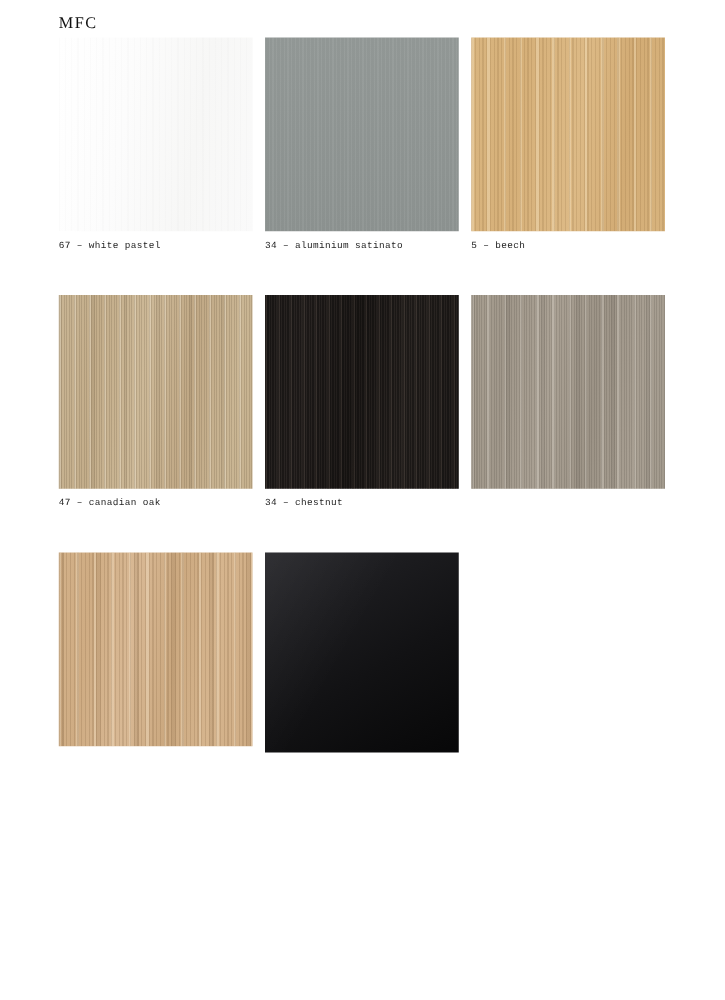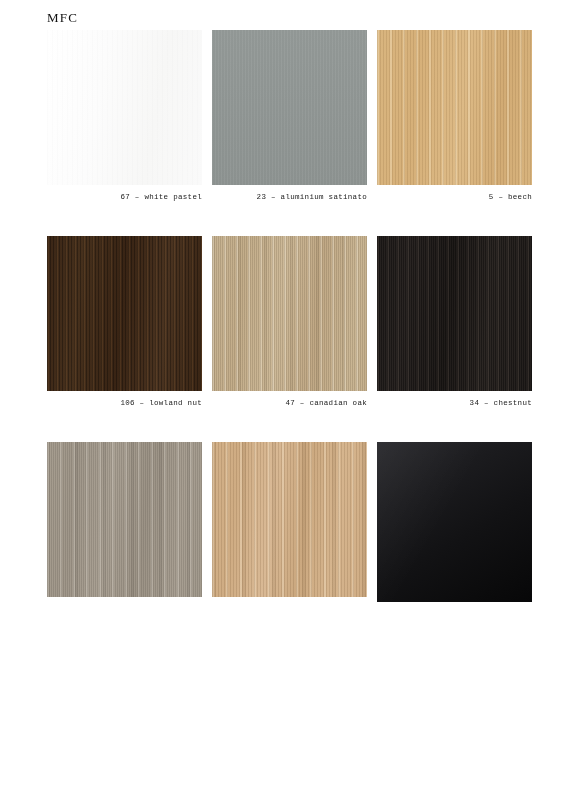--- a/index.html
+++ b/index.html
@@ -16,21 +16,20 @@
     color: #1a1a1a;
     position: relative;
   }
 
   .page {
     width: 580px;
     height: 800px;
     box-sizing: border-box;
     padding: 10px 0 0 0;
     position: relative;
-    text-align: right;
   }
 
   .page-title {
     position: absolute;
     left: 47px;
     top: 10px;
     font-family: "Liberation Serif", "DejaVu Serif", serif;
     font-size: 13px;
     letter-spacing: 1.2px;
     color: #111111;
@@ -275,38 +274,32 @@
       <div class="swatch sw-white">
         <div class="grain"></div>
       </div>
       <div class="caption">67 – white pastel</div>
     </div>
 
     <div class="cell">
       <div class="swatch sw-alu">
         <div class="grain"></div>
       </div>
-      <div class="caption">23 – aluminium satinato</div>
+      <div class="caption">34 – aluminium satinato</div>
     </div>
 
 
 
     <div class="cell">
       <div class="swatch sw-beech">
         <div class="grain"></div>
       </div>
       <div class="caption">5 – beech</div>
     </div>
 
-    <div class="cell">
-      <div class="swatch sw-lowlandnut">
-        <div class="grain"></div>
-      </div>
-      <div class="caption">106 – lowland nut</div>
-    </div>
 
     <div class="cell">
       <div class="swatch sw-canadianoak">
         <div class="grain"></div>
       </div>
       <div class="caption">47 – canadian oak</div>
     </div>
 
 
     <div class="cell">

